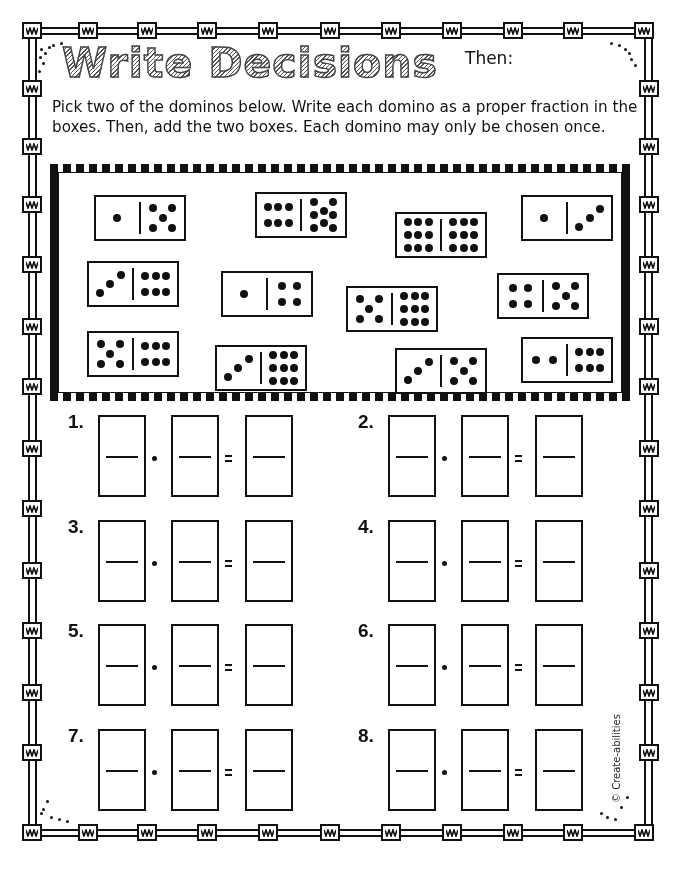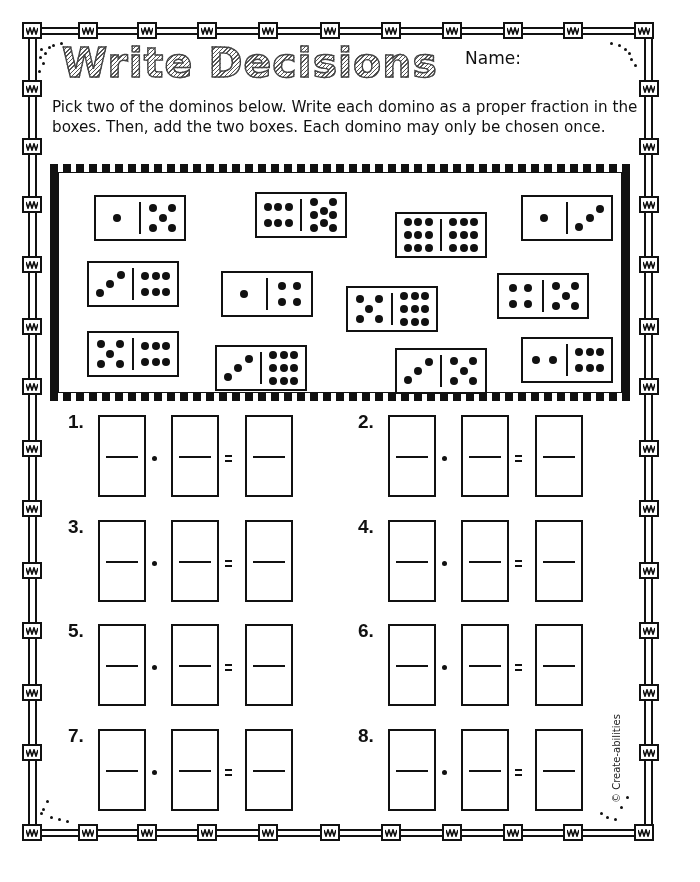--- a/index.html
+++ b/index.html
@@ -312,21 +312,21 @@
     <div class="speck" style="left: 58px; top: 818px;"></div>
     <div class="speck" style="left: 66px; top: 820px;"></div>
     <div class="speck" style="left: 600px; top: 812px;"></div>
     <div class="speck" style="left: 606px; top: 816px;"></div>
     <div class="speck" style="left: 614px; top: 818px;"></div>
     <div class="speck" style="left: 620px; top: 806px;"></div>
     <div class="speck" style="left: 626px; top: 796px;"></div>
   </div>
 
 <div class="title">Write Decisions</div>
-<div class="name-label">Name:</div>
+<div class="name-label">Then:</div>
 <div class="instructions">Pick two of the dominos below. Write each domino as a proper fraction in the boxes. Then, add the two boxes. Each domino may only be chosen once.</div>
 
 <div class="domino-panel" id="domino-panel">
     <div class="domino" style="left: 36px; top: 23px;">
       <div class="half">
         <div class="pip" style="left: 50%; top: 50%;"></div>
       </div>
       <div class="divider"></div>
       <div class="half">
         <div class="pip" style="left: 28%; top: 26%;"></div>

